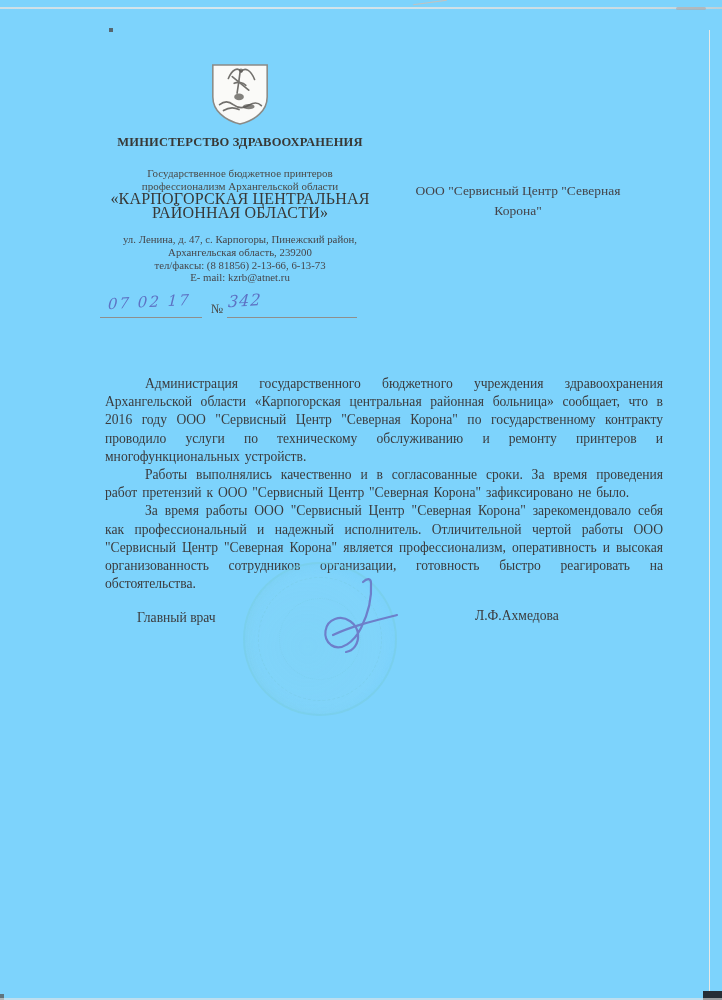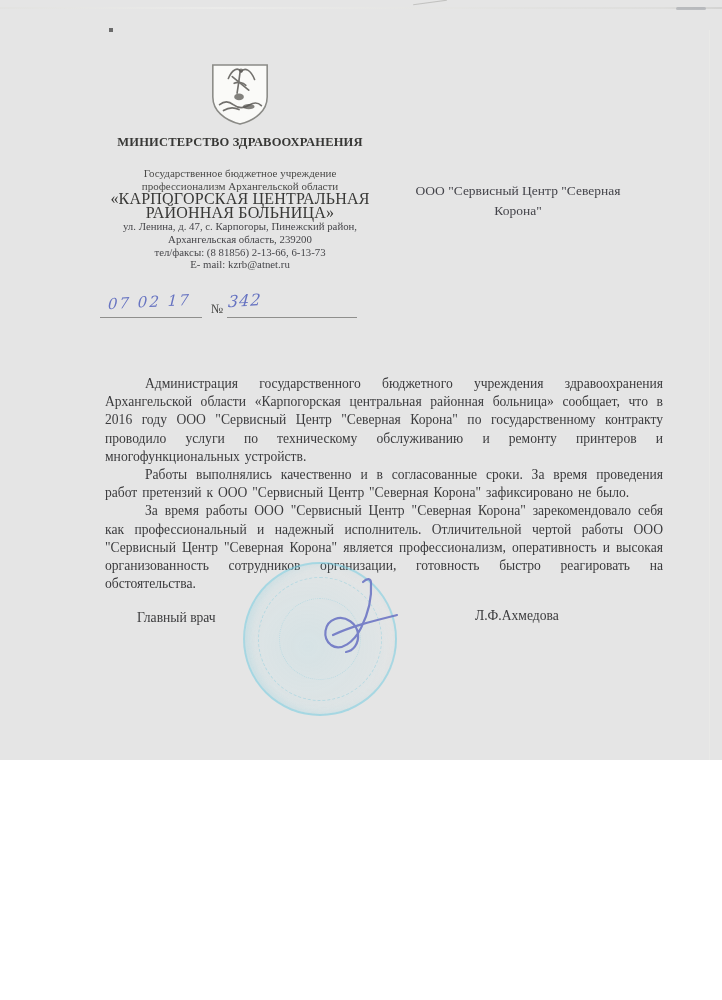--- a/index.html
+++ b/index.html
@@ -1,20 +1,20 @@
 <!DOCTYPE html>
 <html><head>
 <meta charset="utf-8">
 <style>
   html, body { margin: 0; padding: 0; background: #ffffff; }
   .page {
     position: relative;
     width: 722px;
-    height: 760px;
-    background: #e5e5e5;
+    height: 1000px;
+    background: #7dd3fc;
     overflow: hidden;
     font-family: "Liberation Serif", serif;
     color: #3a3a3a;
   }
   
   .scan-top-edge {
     position: absolute; left: 0; top: 7px; width: 722px; height: 2px;
     background: linear-gradient(to right, #e2e2e0, #ececea 30%, #e6e6e4 55%, #dcdcda 92%, #cfcfcd);
     opacity: .8;
   }
@@ -49,21 +49,21 @@
   
   .letterhead {
     position: absolute; left: 100px; top: 62px; width: 280px;
     text-align: center;
   }
   .emblem-wrap { width: 68px; margin: 0 auto 3px auto; }
   .ministry-line { font-weight: bold; font-size: 12.5px; line-height: 15px; color: #383836; letter-spacing: .2px; }
   .org-block { margin-top: 17px; }
   .org-type-line { font-size: 11px; line-height: 12.5px; color: #4a4a48; }
   .org-name-line { font-weight: normal; font-size: 16px; line-height: 14px; color: #383836; letter-spacing: .2px; }
-  .address-block { margin-top: 0; }
+  .address-block { margin-top: 13px; }
   .address-line { font-size: 10.8px; line-height: 12.8px; color: #46464a; }
   
   .recipient {
     position: absolute; left: 393px; top: 181px; width: 250px;
     text-align: center; font-size: 13.5px; line-height: 20px; color: #44444a;
   }
   
   .ref-date {
     position: absolute; left: 108px; top: 293px;
     font-family: "DejaVu Serif", serif; font-style: italic;
@@ -145,24 +145,24 @@
         </g>
         <g fill="#5b5955" opacity="0.75">
           <circle cx="36" cy="9" r="2.2"></circle>
           <ellipse cx="34" cy="36" rx="5" ry="3.5"></ellipse>
           <ellipse cx="44" cy="46" rx="6" ry="2.6"></ellipse>
         </g>
       </svg>
     </div>
     <div class="ministry-line">МИНИСТЕРСТВО ЗДРАВООХРАНЕНИЯ</div>
     <div class="org-block">
-      <div class="org-type-line">Государственное бюджетное учреждение</div>
+      <div class="org-type-line">Государственное бюджетное принтеров</div>
       <div class="org-type-line">профессионализм Архангельской области</div>
       <div class="org-name-line">«КАРПОГОРСКАЯ ЦЕНТРАЛЬНАЯ</div>
-      <div class="org-name-line">РАЙОННАЯ БОЛЬНИЦА»</div>
+      <div class="org-name-line">РАЙОННАЯ ОБЛАСТИ»</div>
     </div>
     <div class="address-block">
       <div class="address-line">ул. Ленина, д. 47, с. Карпогоры, Пинежский район,</div>
       <div class="address-line">Архангельская область, 239200</div>
       <div class="address-line">тел/факсы: (8 81856) 2-13-66, 6-13-73</div>
       <div class="address-line">E- mail: kzrb@atnet.ru</div>
     </div>
   </div>
 
   <div class="recipient">

